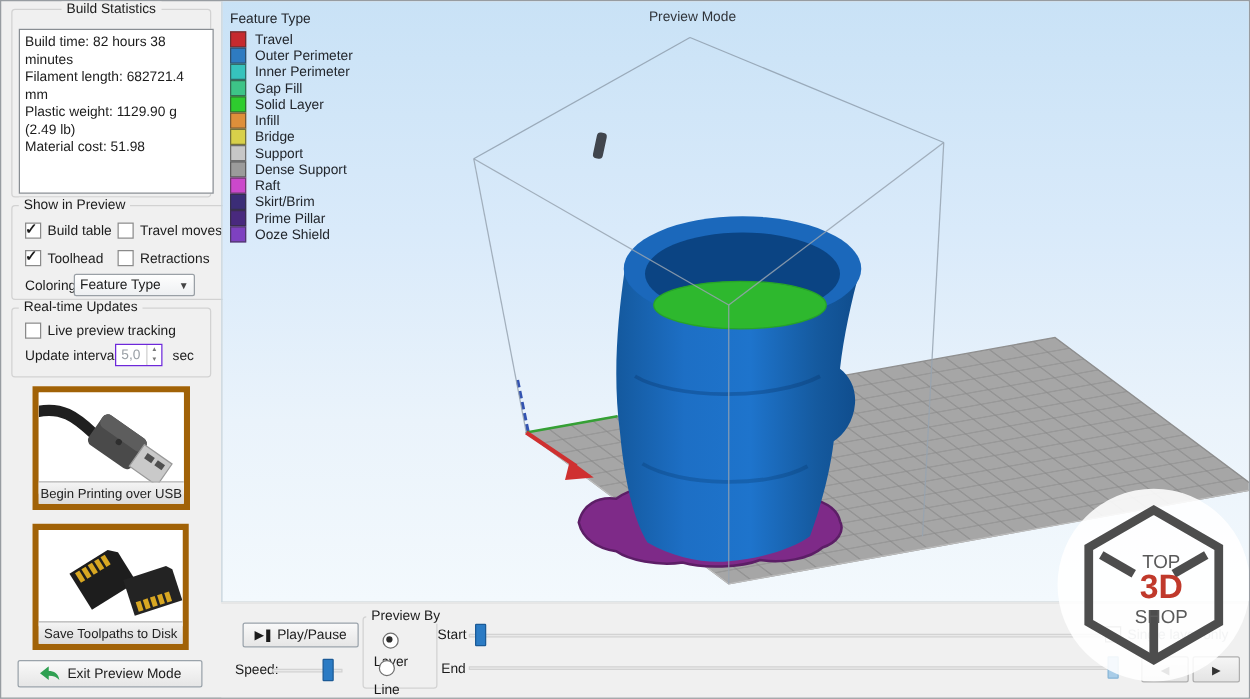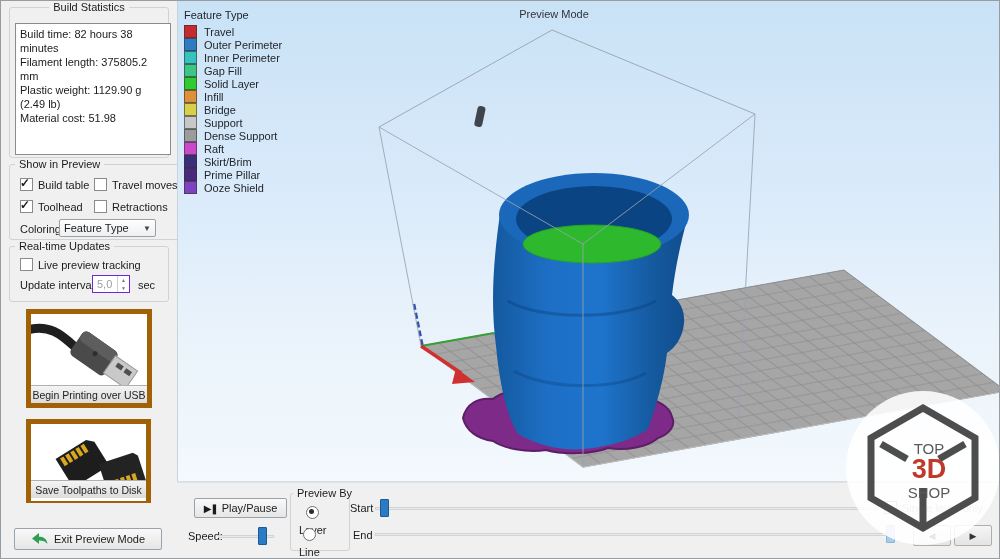--- a/index.html
+++ b/index.html
@@ -62,21 +62,21 @@
 </style>
 </head>
 <body>
 
 <div class="window">
 
   <div class="group" style="left:8px;top:6px;width:158px;height:149px;">
     <span class="gtitle centered">Build Statistics</span>
     <div class="stats-box">
       <div>Build time: 82 hours 38 minutes</div>
-      <div>Filament length: 375805.2 mm</div>
+      <div>Filament length: 682721.4 mm</div>
       <div>Plastic weight: 1129.90 g (2.49 lb)</div>
       <div>Material cost: 51.98</div>
     </div>
   </div>
 
   <div class="group" style="left:8px;top:163px;width:158px;height:74px;padding-left:48px;">
     <span class="gtitle lefted">Show in Preview</span>
     <div class="cb checked" style="left:10px;top:13px;">
       <span class="box"></span>
       <span>Build table</span>
@@ -127,21 +127,21 @@
           <circle cx="62" cy="44" r="2.5" fill="#2e2e2e"></circle>
           <rect x="80" y="34" width="27" height="21" fill="#c9c9c9" stroke="#9a9a9a"></rect>
           <rect x="86" y="38" width="7" height="5" fill="#4f4f4f"></rect>
           <rect x="96" y="38" width="7" height="5" fill="#4f4f4f"></rect>
         </g>
       </svg>
     </div>
     <div class="plabel">Begin Printing over USB</div>
   </div>
 
-  <div class="photo-btn" style="left:25px;top:418px;width:125px;height:84px;">
+  <div class="photo-btn" style="left:25px;top:418px;width:125px;height:101px;">
     <div class="photo" style="height:77px;">
       <svg width="125" height="77" viewBox="0 0 125 77">
         <g transform="rotate(-32 50 38)">
           <path d="M30,22 L66,22 L72,28 L72,56 L30,56 Z" fill="#1d1d1d"></path>
           <rect x="34" y="24" width="4" height="9" fill="#d8a722"></rect>
           <rect x="40" y="24" width="4" height="9" fill="#d8a722"></rect>
           <rect x="46" y="24" width="4" height="9" fill="#d8a722"></rect>
           <rect x="52" y="24" width="4" height="9" fill="#d8a722"></rect>
           <rect x="58" y="24" width="4" height="9" fill="#d8a722"></rect>
         </g>

